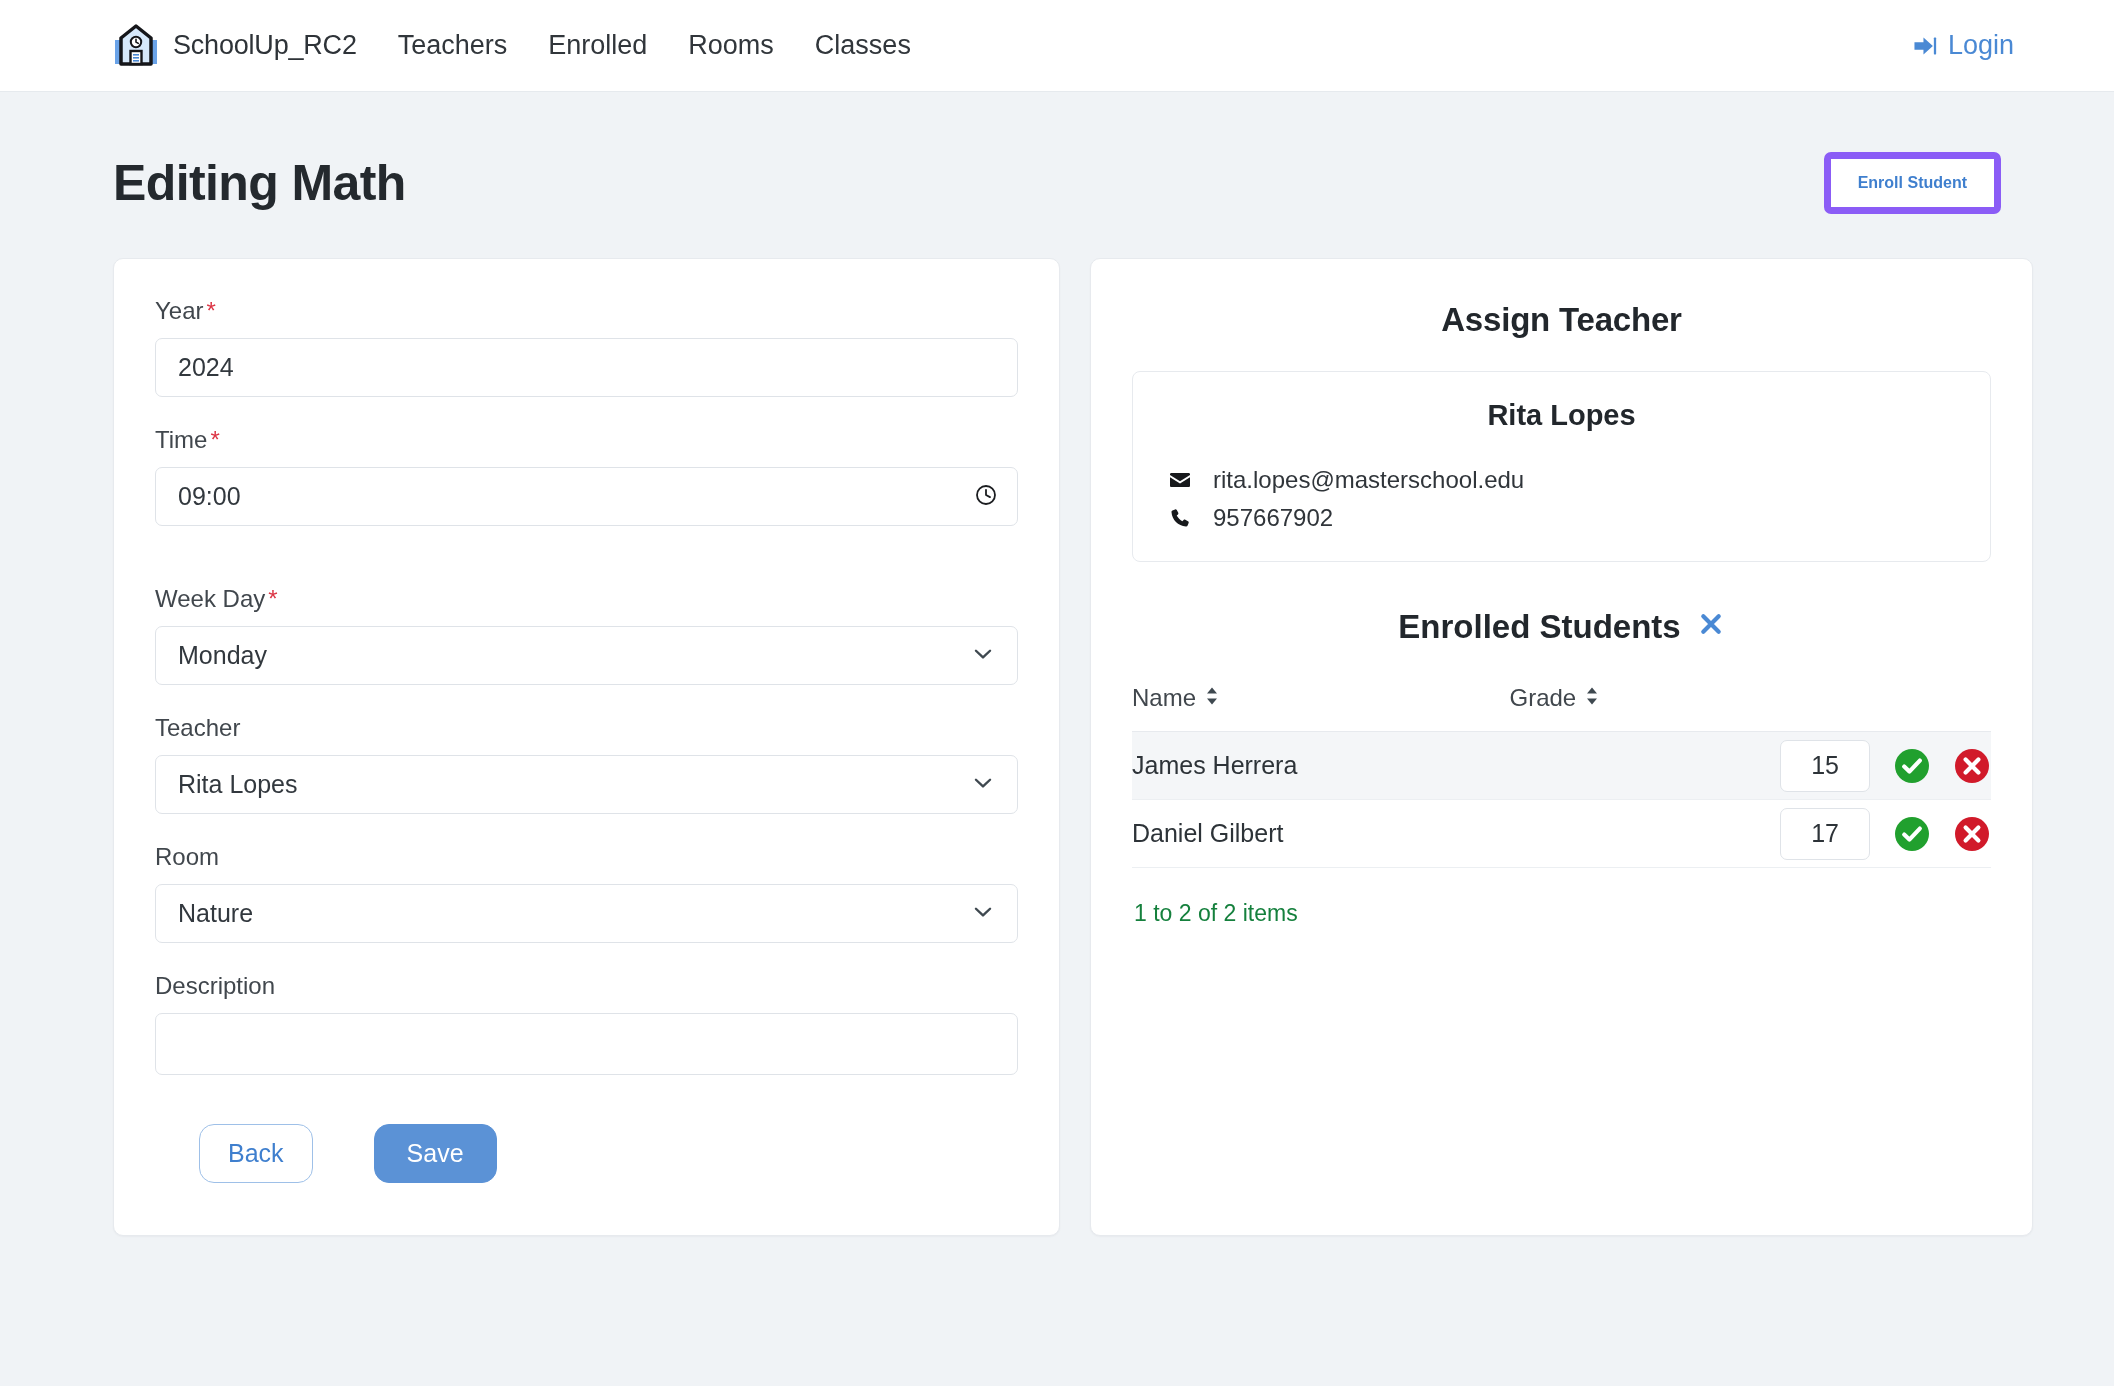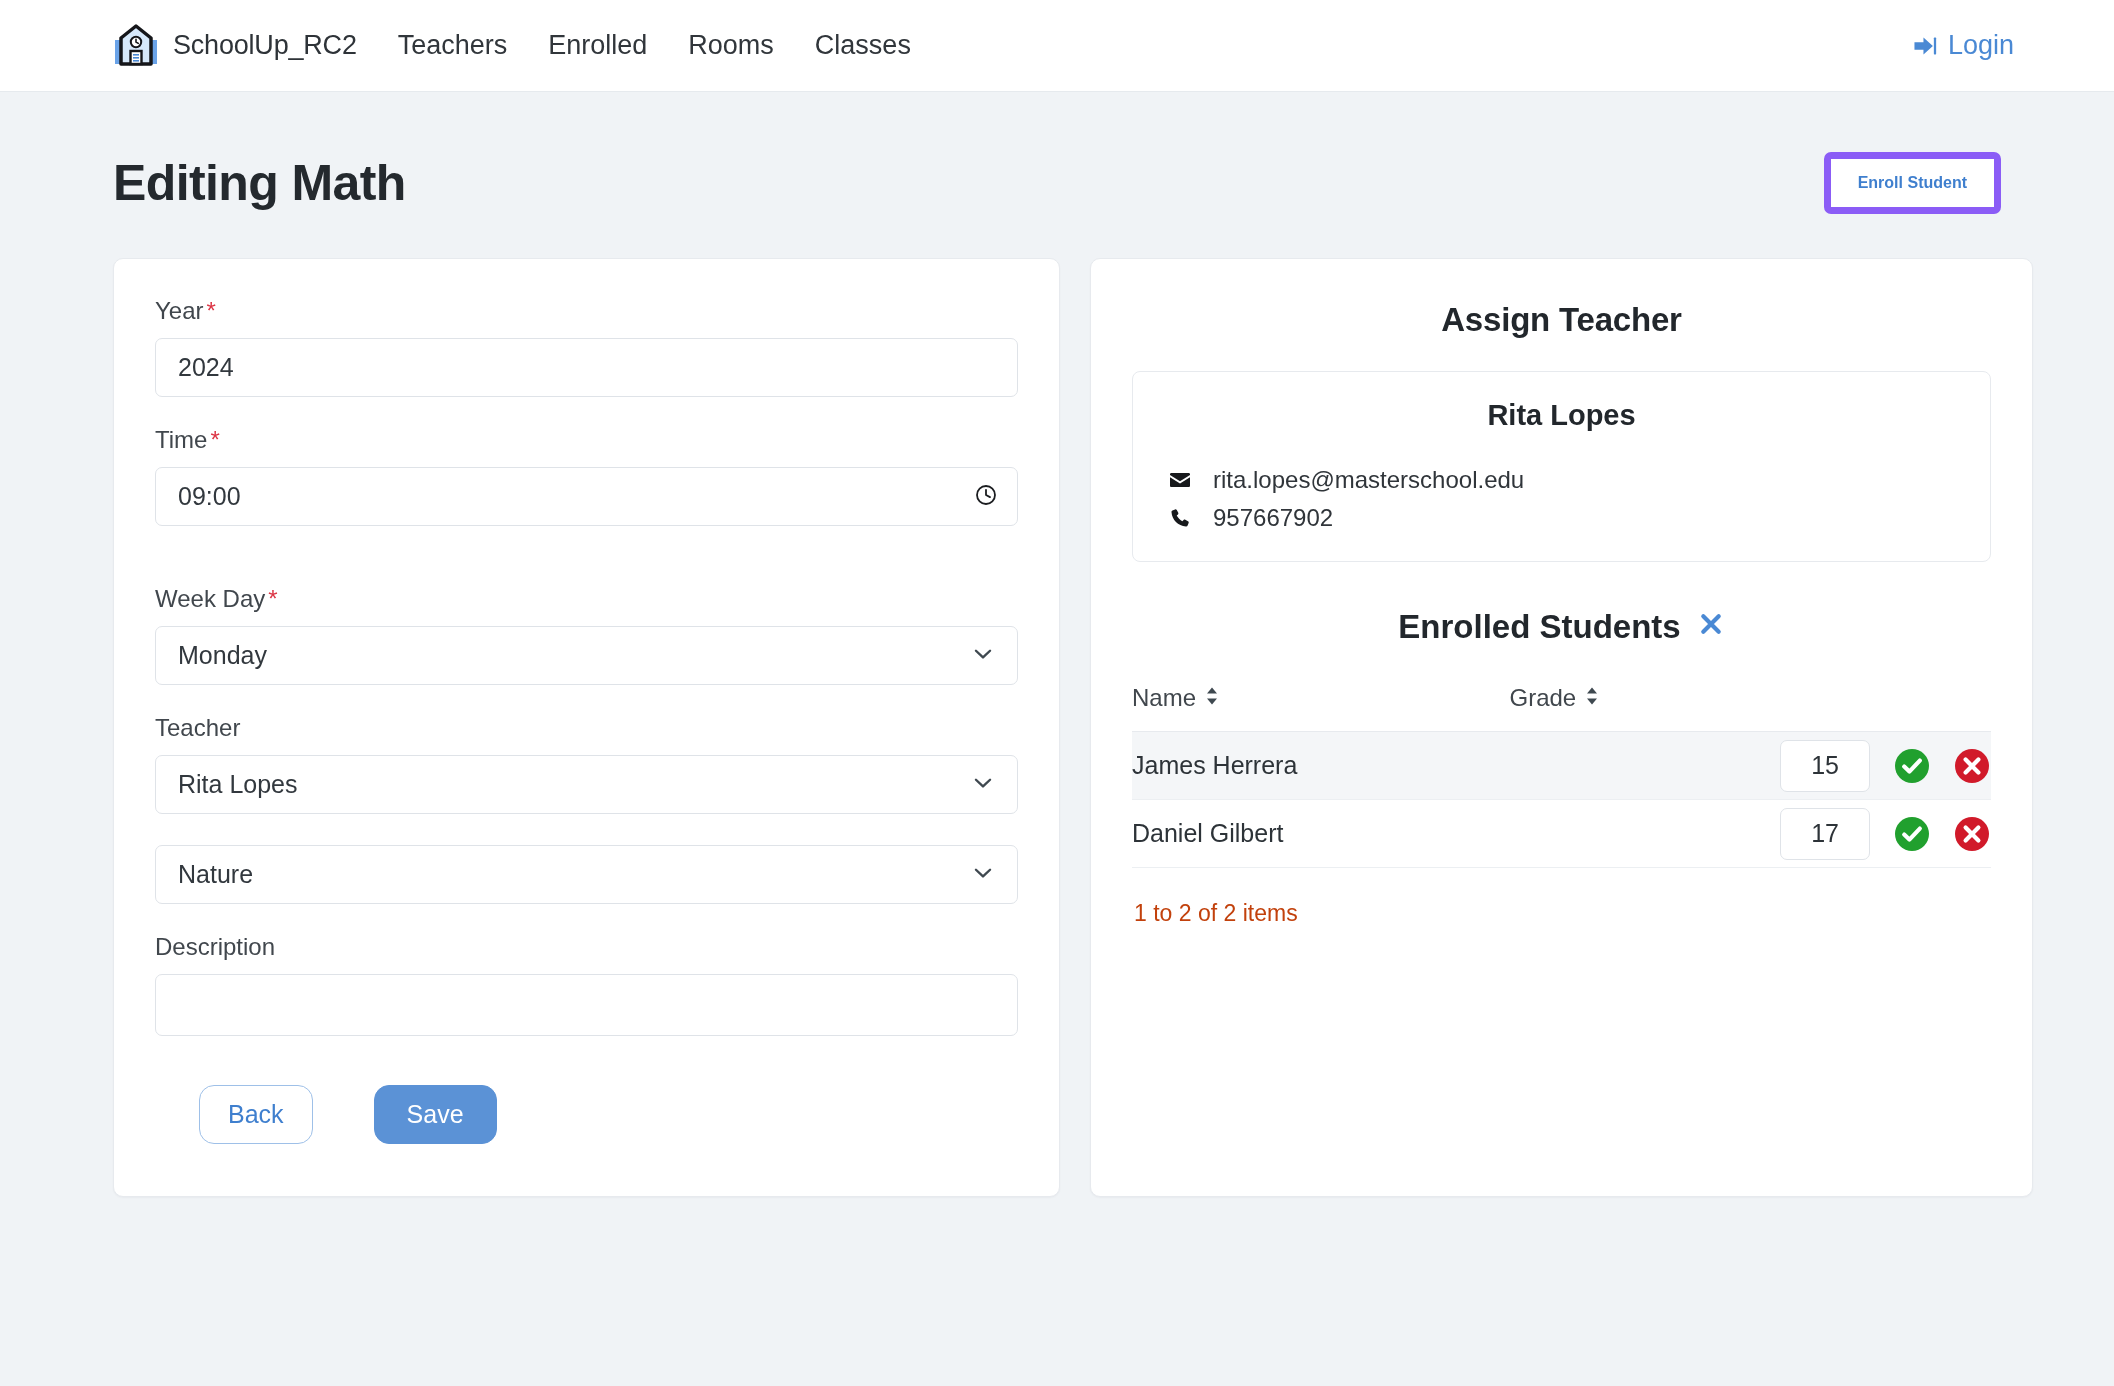--- a/index.html
+++ b/index.html
@@ -228,21 +228,21 @@
   }
   .act-btn {
     background: none; border: none; padding: 0;
     margin-left: 18px;
     cursor: pointer;
     vertical-align: middle;
     line-height: 0;
   }
   .pager {
     font-size: 23px;
-    color: #c2410c;
+    color: #15803d;
     margin-top: 32px;
     padding-left: 2px;
   }
 </style>
 </head>
 <body>
 
 <div class="navbar">
   <div class="brand">
     <span class="brand-logo">
@@ -333,20 +333,21 @@
         <input class="control has-icon" type="text" readonly="" value="Rita Lopes" style="">
         <span class="chev">
           <svg width="26" height="26" viewBox="0 0 24 24" fill="none" xmlns="http://www.w3.org/2000/svg">
             <path d="M5.5 9 L12 15.2 L18.5 9" stroke="#3f4950" stroke-width="2.2" stroke-linecap="round" stroke-linejoin="round"></path>
           </svg>
         </span>
       </div>
     </div>
 
     <div class="field">
+      <label class="label">Room</label>
       <div class="select-wrap">
         <input class="control has-icon" type="text" readonly="" value="Nature" style="">
         <span class="chev">
           <svg width="26" height="26" viewBox="0 0 24 24" fill="none" xmlns="http://www.w3.org/2000/svg">
             <path d="M5.5 9 L12 15.2 L18.5 9" stroke="#3f4950" stroke-width="2.2" stroke-linecap="round" stroke-linejoin="round"></path>
           </svg>
         </span>
       </div>
     </div>
 

